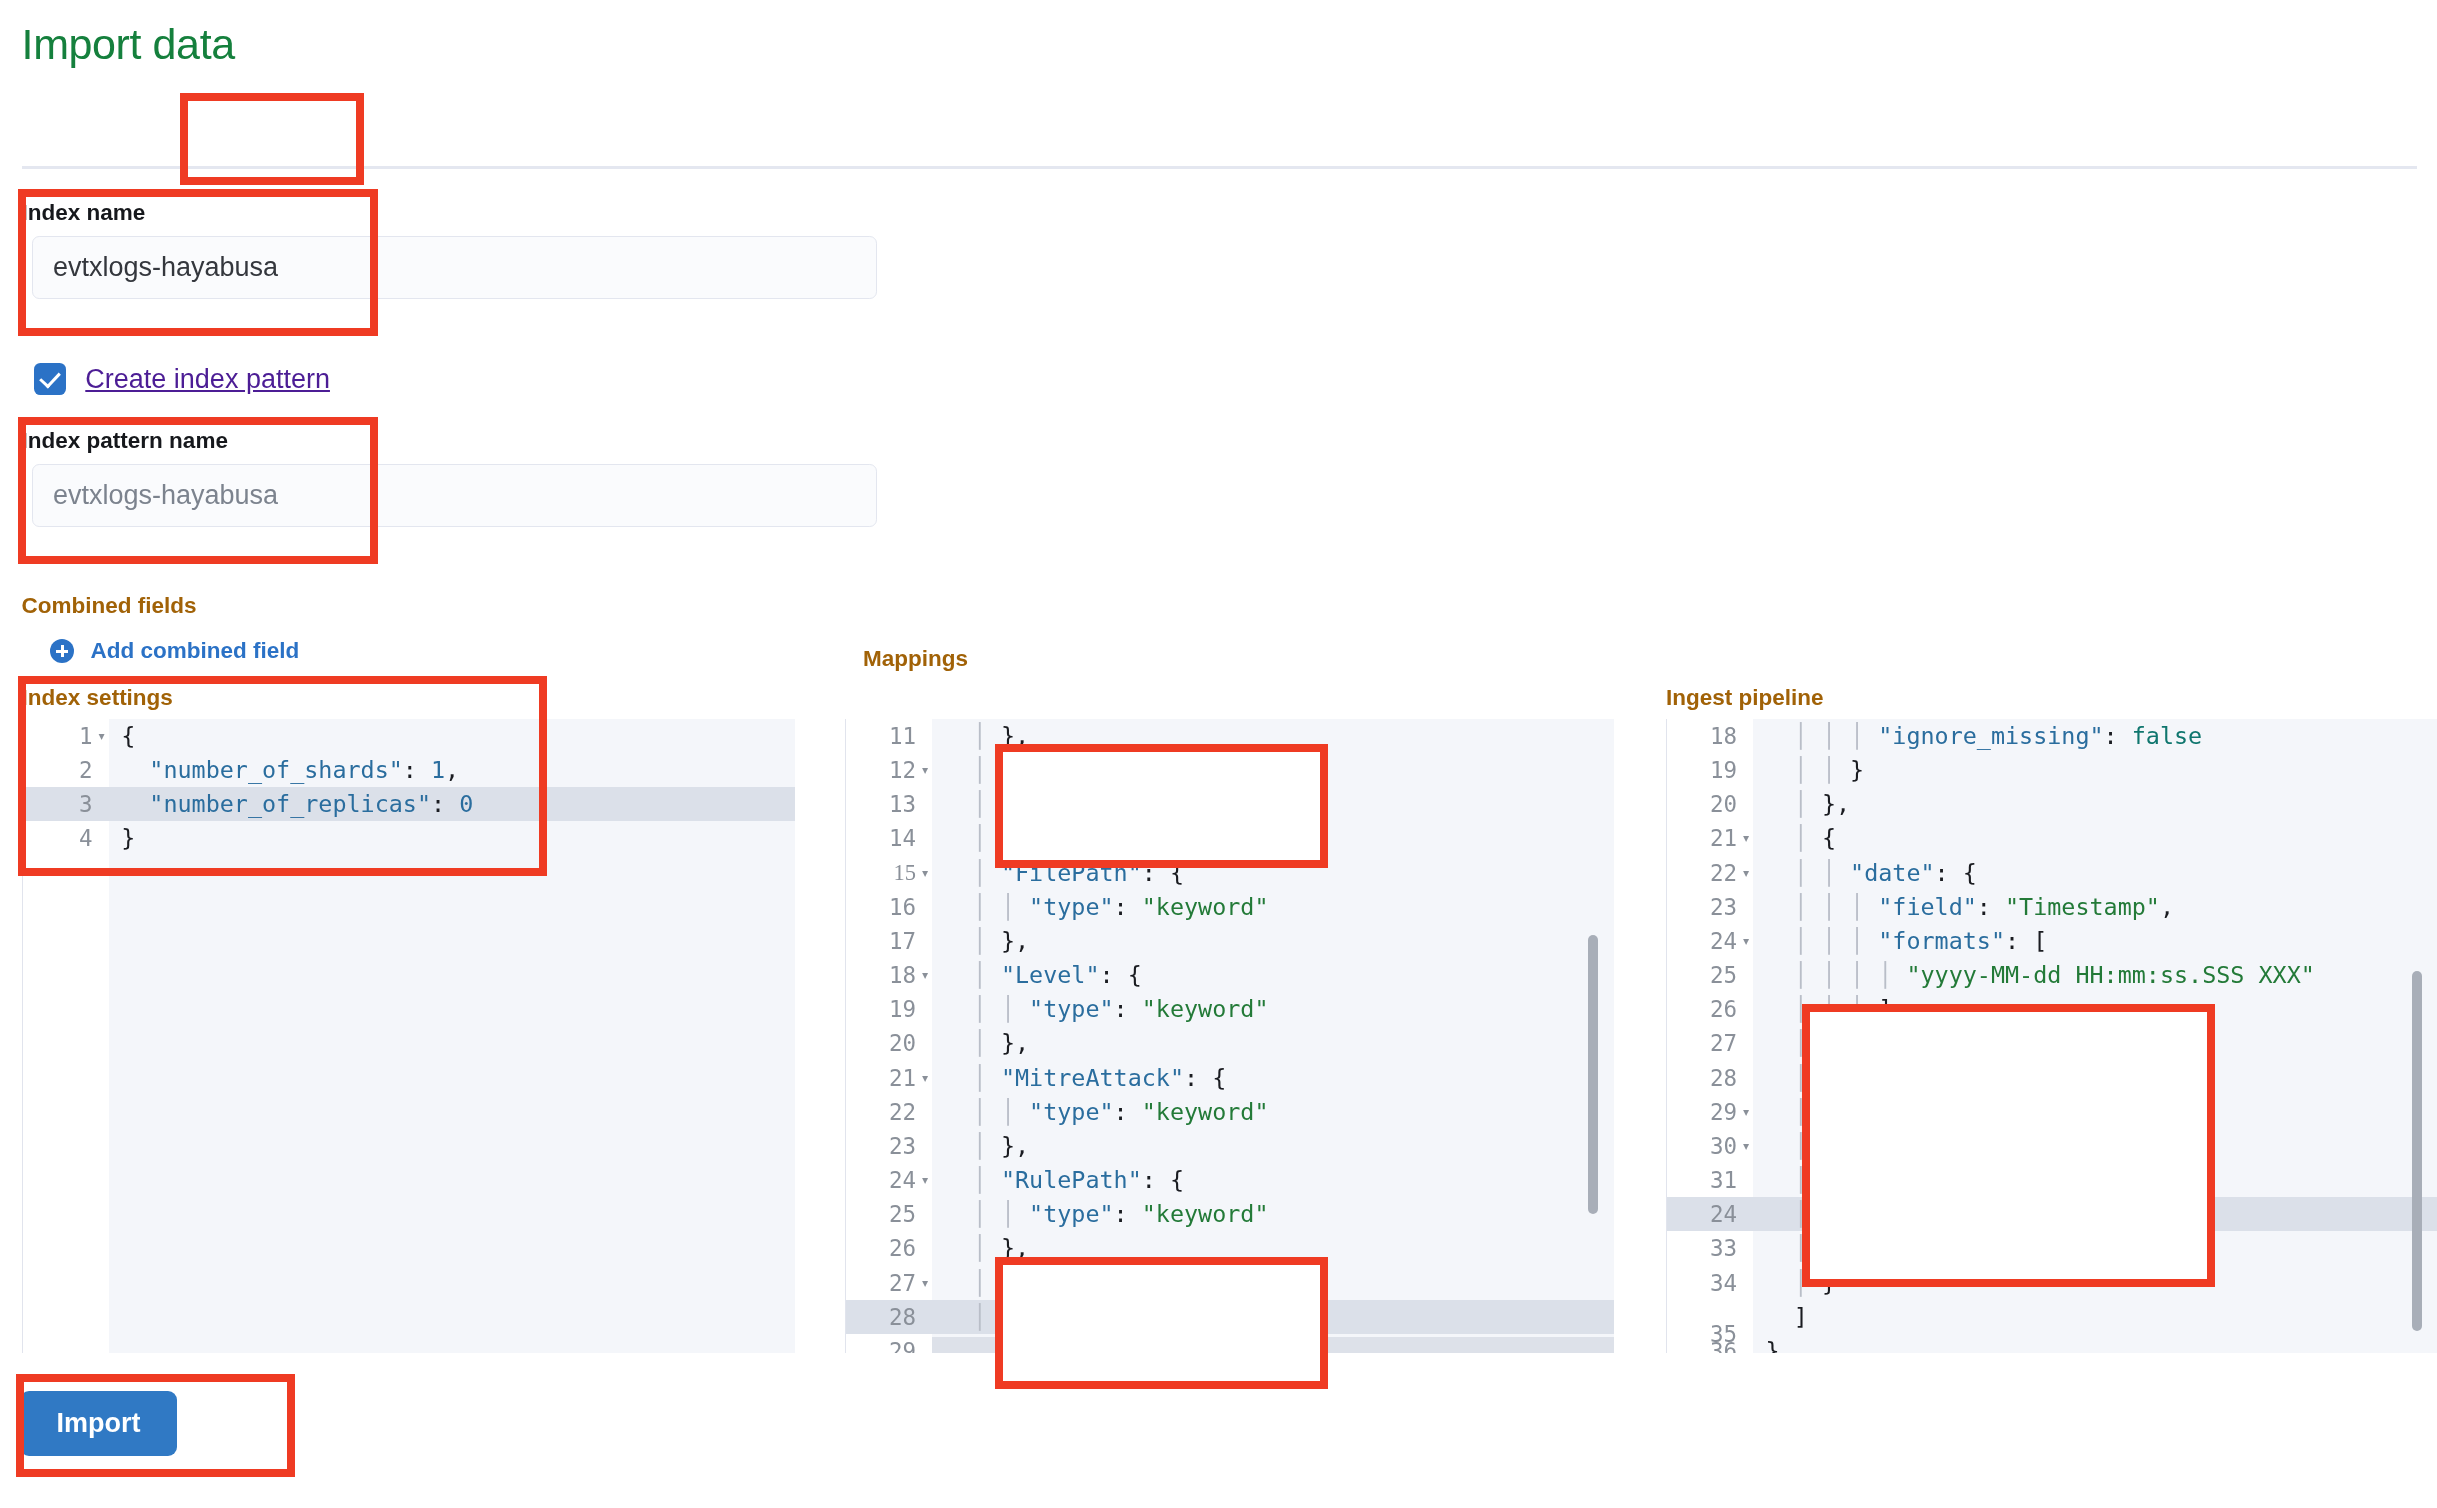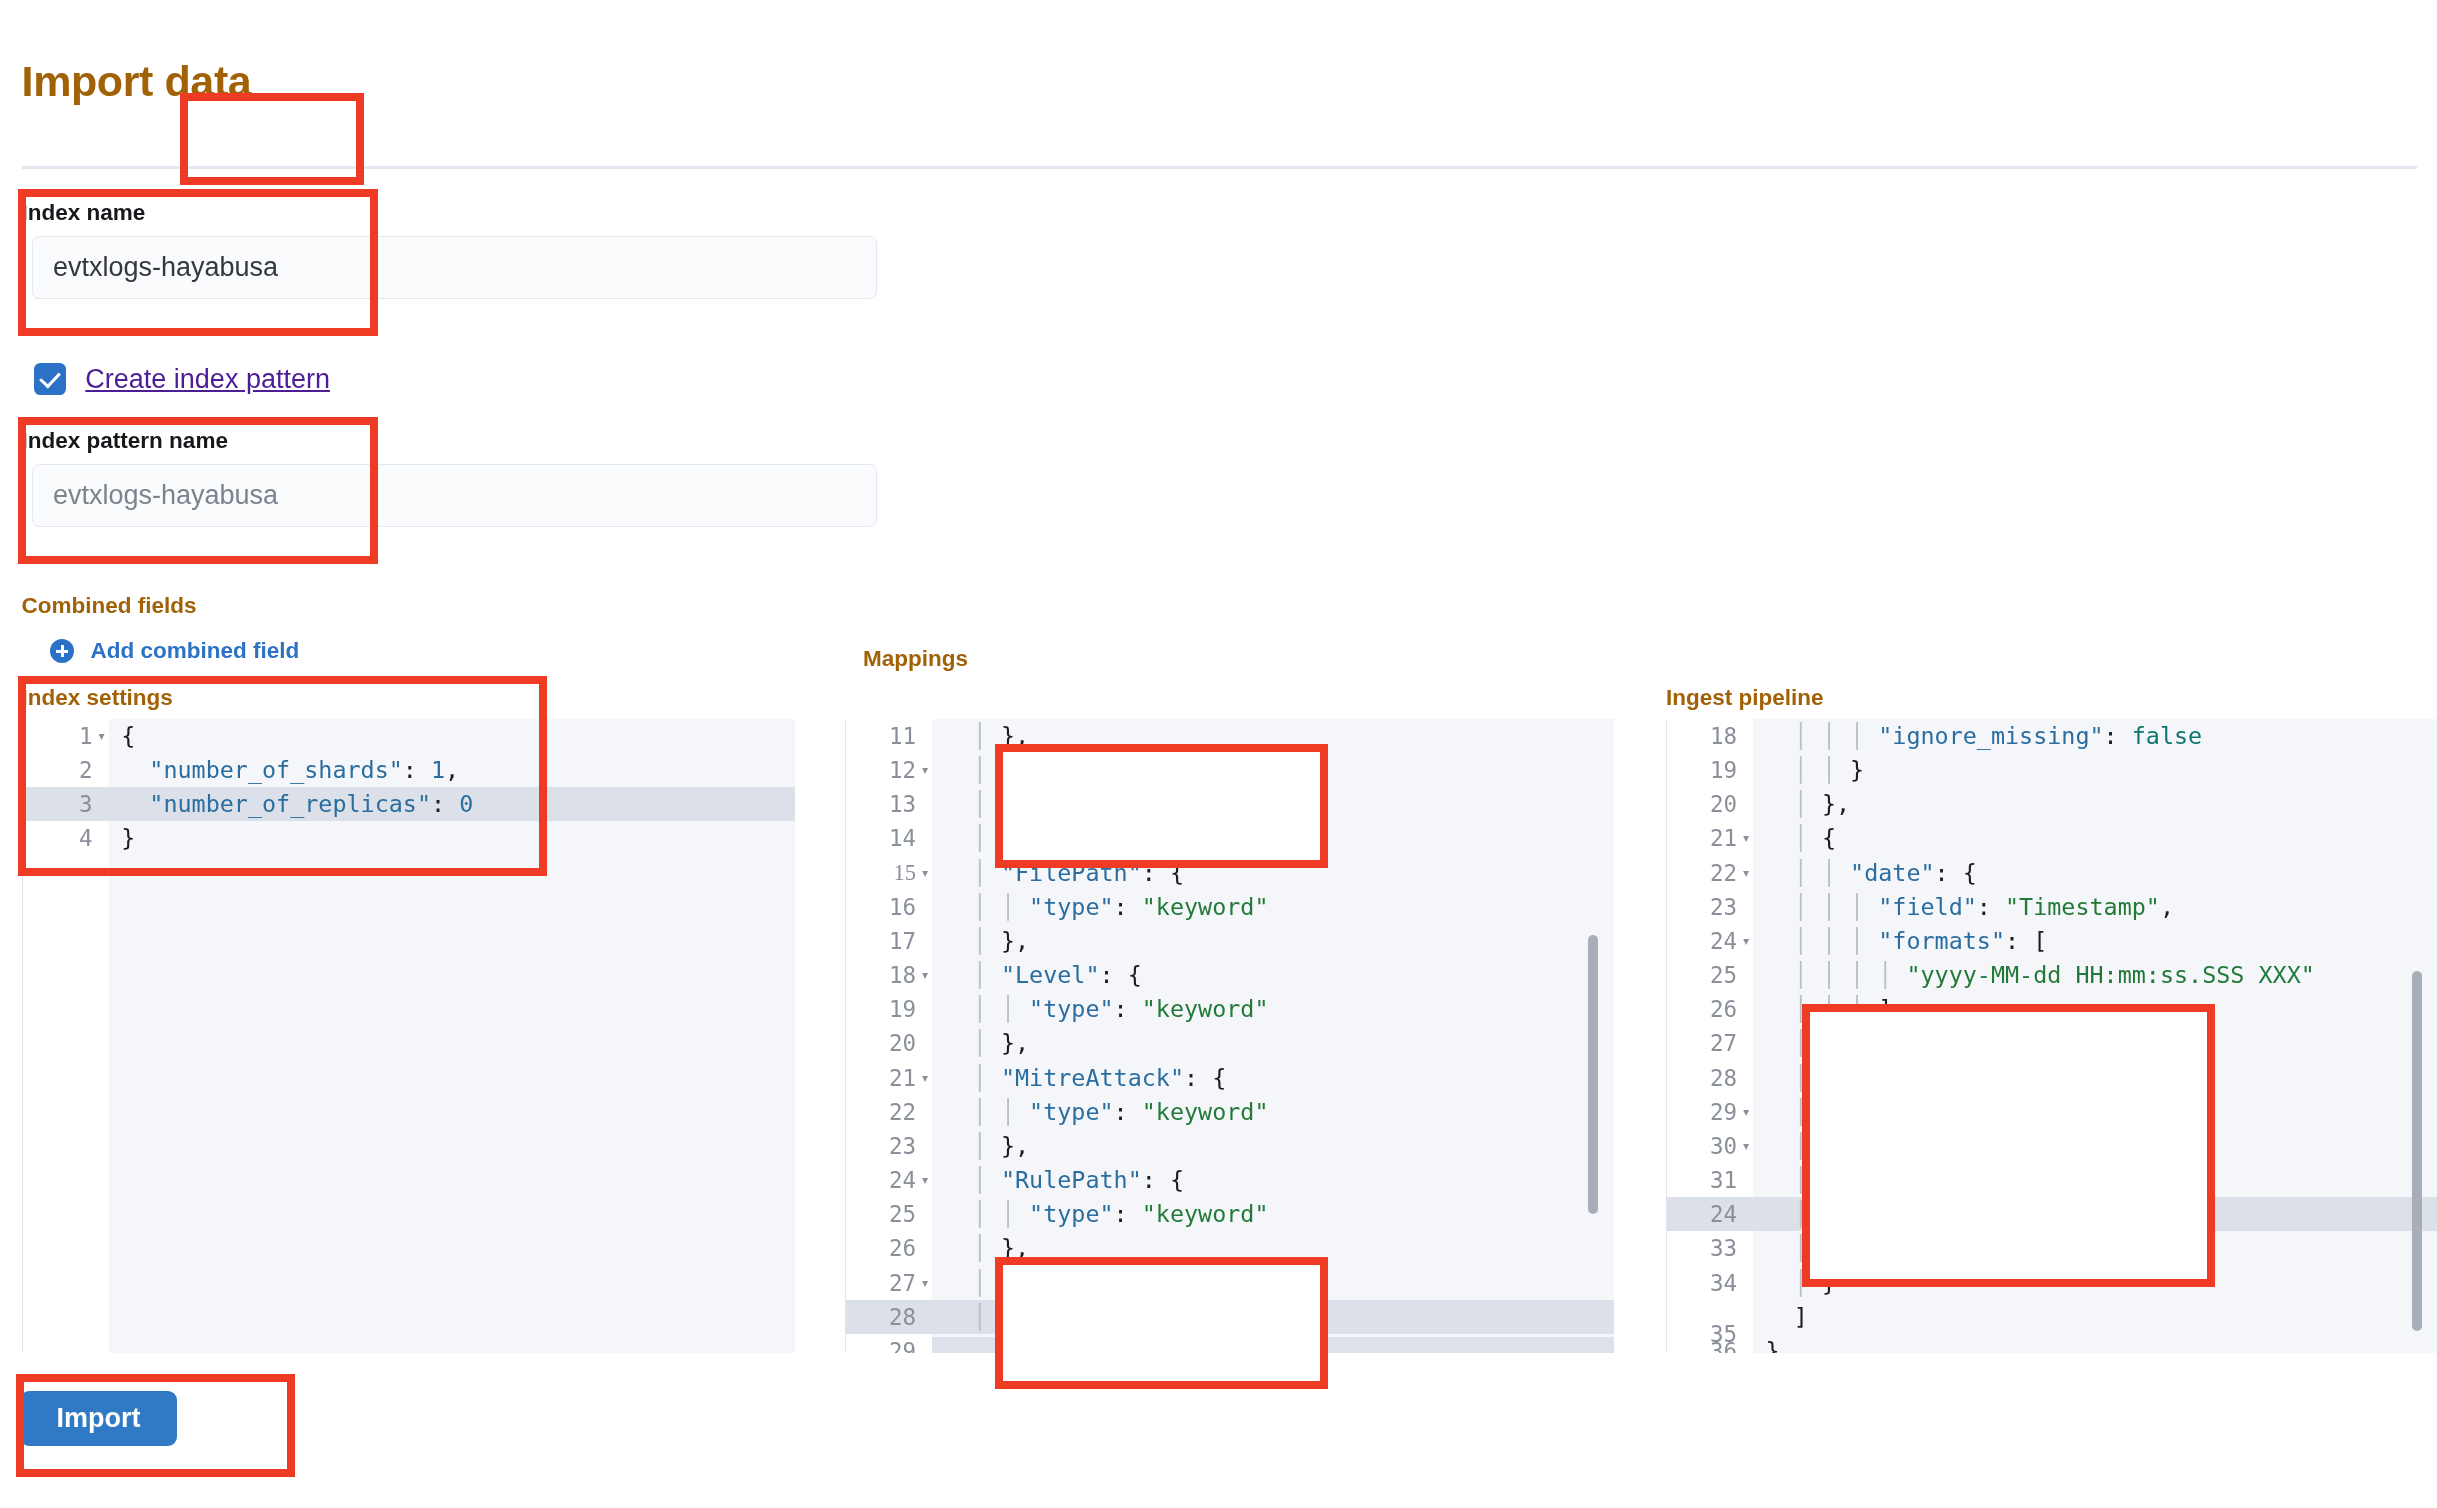--- a/index.html
+++ b/index.html
@@ -9,21 +9,21 @@
     font-family:"Liberation Sans", sans-serif;
     color:#1a1c21;
     position:relative;
     overflow:hidden;
   }
   .page{position:absolute;left:0;top:0;width:2438px;height:1508px;}
 
   
   .page-title{
     position:absolute;left:21.6px;top:20px;
-    font-size:43px;font-weight:bold;letter-spacing:-0.4px;color:#a16207;margin-top:37px;
+    font-size:43px;font-weight:normal;letter-spacing:-0.4px;color:#15803d;
   }
 
   .tabs{position:absolute;left:21.6px;top:99px;height:70px;}
   .tab{
     display:inline-block;height:70px;line-height:65px;
     font-size:27px;font-weight:bold;padding:0 20px;
     position:relative;box-sizing:border-box;
   }
   .tab.simple{color:#1a1c21;padding-left:9px;}
   .tab.advanced{color:#1c67c4;margin-left:23.4px;}
@@ -116,21 +116,21 @@
 
   .vscroll{
     position:absolute;width:10px;border-radius:5.4px;background:#a8aeb8;
   }
   .hscroll-stub{
     position:absolute;height:16px;background:#dde1e9;
   }
 
   
   .import-btn{
-    position:absolute;left:20px;top:1391px;width:157px;height:55px;
+    position:absolute;left:20px;top:1391px;width:157px;height:65px;
     background:#3079c4;border-radius:9px;border:none;
     color:#ffffff;font-size:27px;font-weight:bold;
     font-family:"Liberation Sans", sans-serif;
     cursor:pointer;
   }
 
   
   .annot{
     position:absolute;box-sizing:border-box;
     border:8px solid #ef3b23;background:#ffffff;

